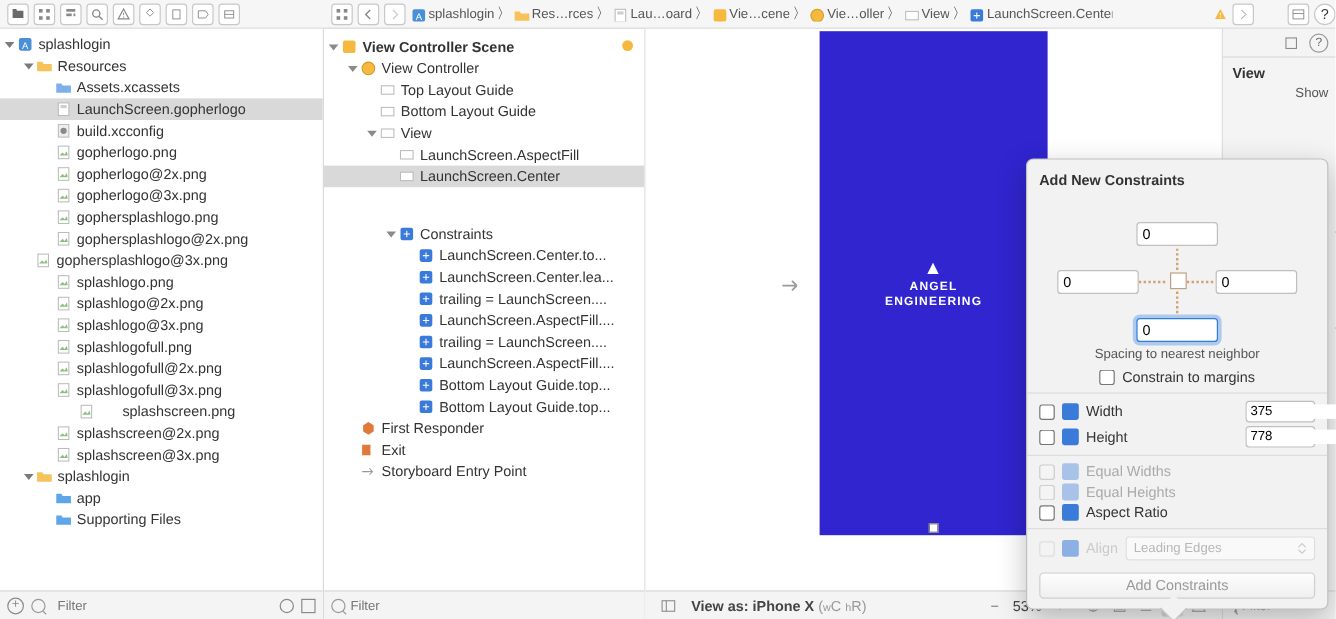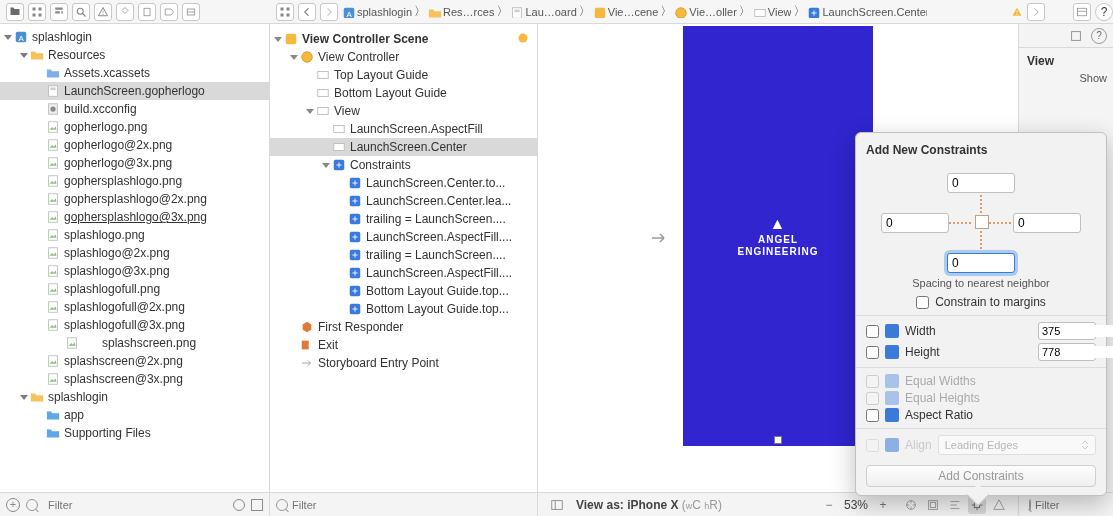--- a/index.html
+++ b/index.html
@@ -65,21 +65,21 @@
 .insp-hdr{height:24px;display:flex;align-items:center;justify-content:flex-end;gap:6px;padding:0 6px;border-bottom:1px solid #d9d9d9;}
 .insp-hdr .q{width:16px;height:16px;border:1px solid #999;border-radius:50%;display:flex;align-items:center;justify-content:center;font-size:10px;color:#666;}
 .insp-lbl{font-weight:700;font-size:12px;padding:6px 8px 2px;}
 .insp-row{display:flex;justify-content:flex-end;padding:2px 6px;font-size:11px;color:#555;}
 .insp-filter{margin-top:auto;height:24px;border-top:1px solid #d9d9d9;display:flex;align-items:center;padding:0 6px;}
 .insp-filter input{flex:1;border:none;background:transparent;font-size:11px;color:#888;outline:none;}
 .insp-filter .grid{width:14px;height:14px;margin-right:4px;}
 
 
 .pop{position:absolute;right:6px;top:132px;width:252px;background:#f2f2f2;border:1px solid #c0c0c0;border-radius:6px;box-shadow:0 8px 24px rgba(0,0,0,.25);padding:10px 10px 8px;z-index:50;font-size:12px;}
-.pop h4{font-size:12px;font-weight:700;margin-bottom:16px;}
+.pop h4{font-size:12px;font-weight:700;margin-bottom:28px;}
 .spacer-cross{position:relative;width:200px;height:100px;margin:0 auto 4px;}
 .sp-input{position:absolute;width:68px;height:20px;background:#fff;border:1px solid #bfbfbf;border-radius:3px;display:flex;align-items:center;}
 .sp-input input{flex:1;border:none;outline:none;font-size:12px;padding:0 4px;background:transparent;}
 .sp-input .dd{width:14px;border-left:1px solid #ddd;display:flex;align-items:center;justify-content:center;}
 .sp-input .dd svg{width:8px;height:8px;}
 .sp-top{left:66px;top:0;}
 .sp-left{left:0;top:40px;}
 .sp-right{right:0;top:40px;}
 .sp-bottom{left:66px;top:80px;border:1px solid #2f7de1;box-shadow:0 0 0 3px rgba(47,125,225,.35);}
 .cross-box{position:absolute;left:94px;top:42px;width:14px;height:14px;border:1px solid #c0a080;background:#fff;}
@@ -353,21 +353,21 @@
           <div class="node" style="padding-left: 38px;">
             <span style="width: 8px;"></span>
             <span class="ficon">
               <svg width="14" height="14" viewBox="0 0 16 16">
                 <rect x="3" y="2" width="10" height="12" fill="#fff" stroke="#bbb"></rect>
                 <path d="M4 11l3-3 2 2 2-3 1 4z" fill="#8fbf7f"></path>
               </svg>
             </span>
             <span>gophersplashlogo@2x.png</span>
           </div>
-          <div class="node" style="padding-left: 38px; text-decoration: underline;">
+          <div class="node" style="padding-left: 21px;">
             <span style="width: 8px;"></span>
             <span class="ficon">
               <svg width="14" height="14" viewBox="0 0 16 16">
                 <rect x="3" y="2" width="10" height="12" fill="#fff" stroke="#bbb"></rect>
                 <path d="M4 11l3-3 2 2 2-3 1 4z" fill="#8fbf7f"></path>
               </svg>
             </span>
             <span>gophersplashlogo@3x.png</span>
           </div>
           <div class="node" style="padding-left: 38px;">
@@ -558,21 +558,21 @@
           </div>
           <div class="onode sel" style="padding-left: 54px;">
             <span style="width: 8px;"></span>
             <span class="oicon">
               <svg width="14" height="14" viewBox="0 0 16 16">
                 <rect x="2" y="4" width="12" height="8" fill="#fff" stroke="#bbb"></rect>
               </svg>
             </span>
             <span>LaunchScreen.Center</span>
           </div>
-          <div class="onode" style="padding-left: 54px;">
+          <div class="onode" style="padding-left: 54px; margin-top: 30px;">
             <span class="disc open"></span>
             <span class="oicon">
               <svg width="14" height="14" viewBox="0 0 16 16">
                 <rect x="2" y="2" width="12" height="12" rx="2" fill="#3a7ad9"></rect>
                 <path d="M5 8h6M8 5v6" stroke="#fff"></path>
               </svg>
             </span>
             <span>Constraints</span>
           </div>
           <div class="onode" style="padding-left: 70px;">

